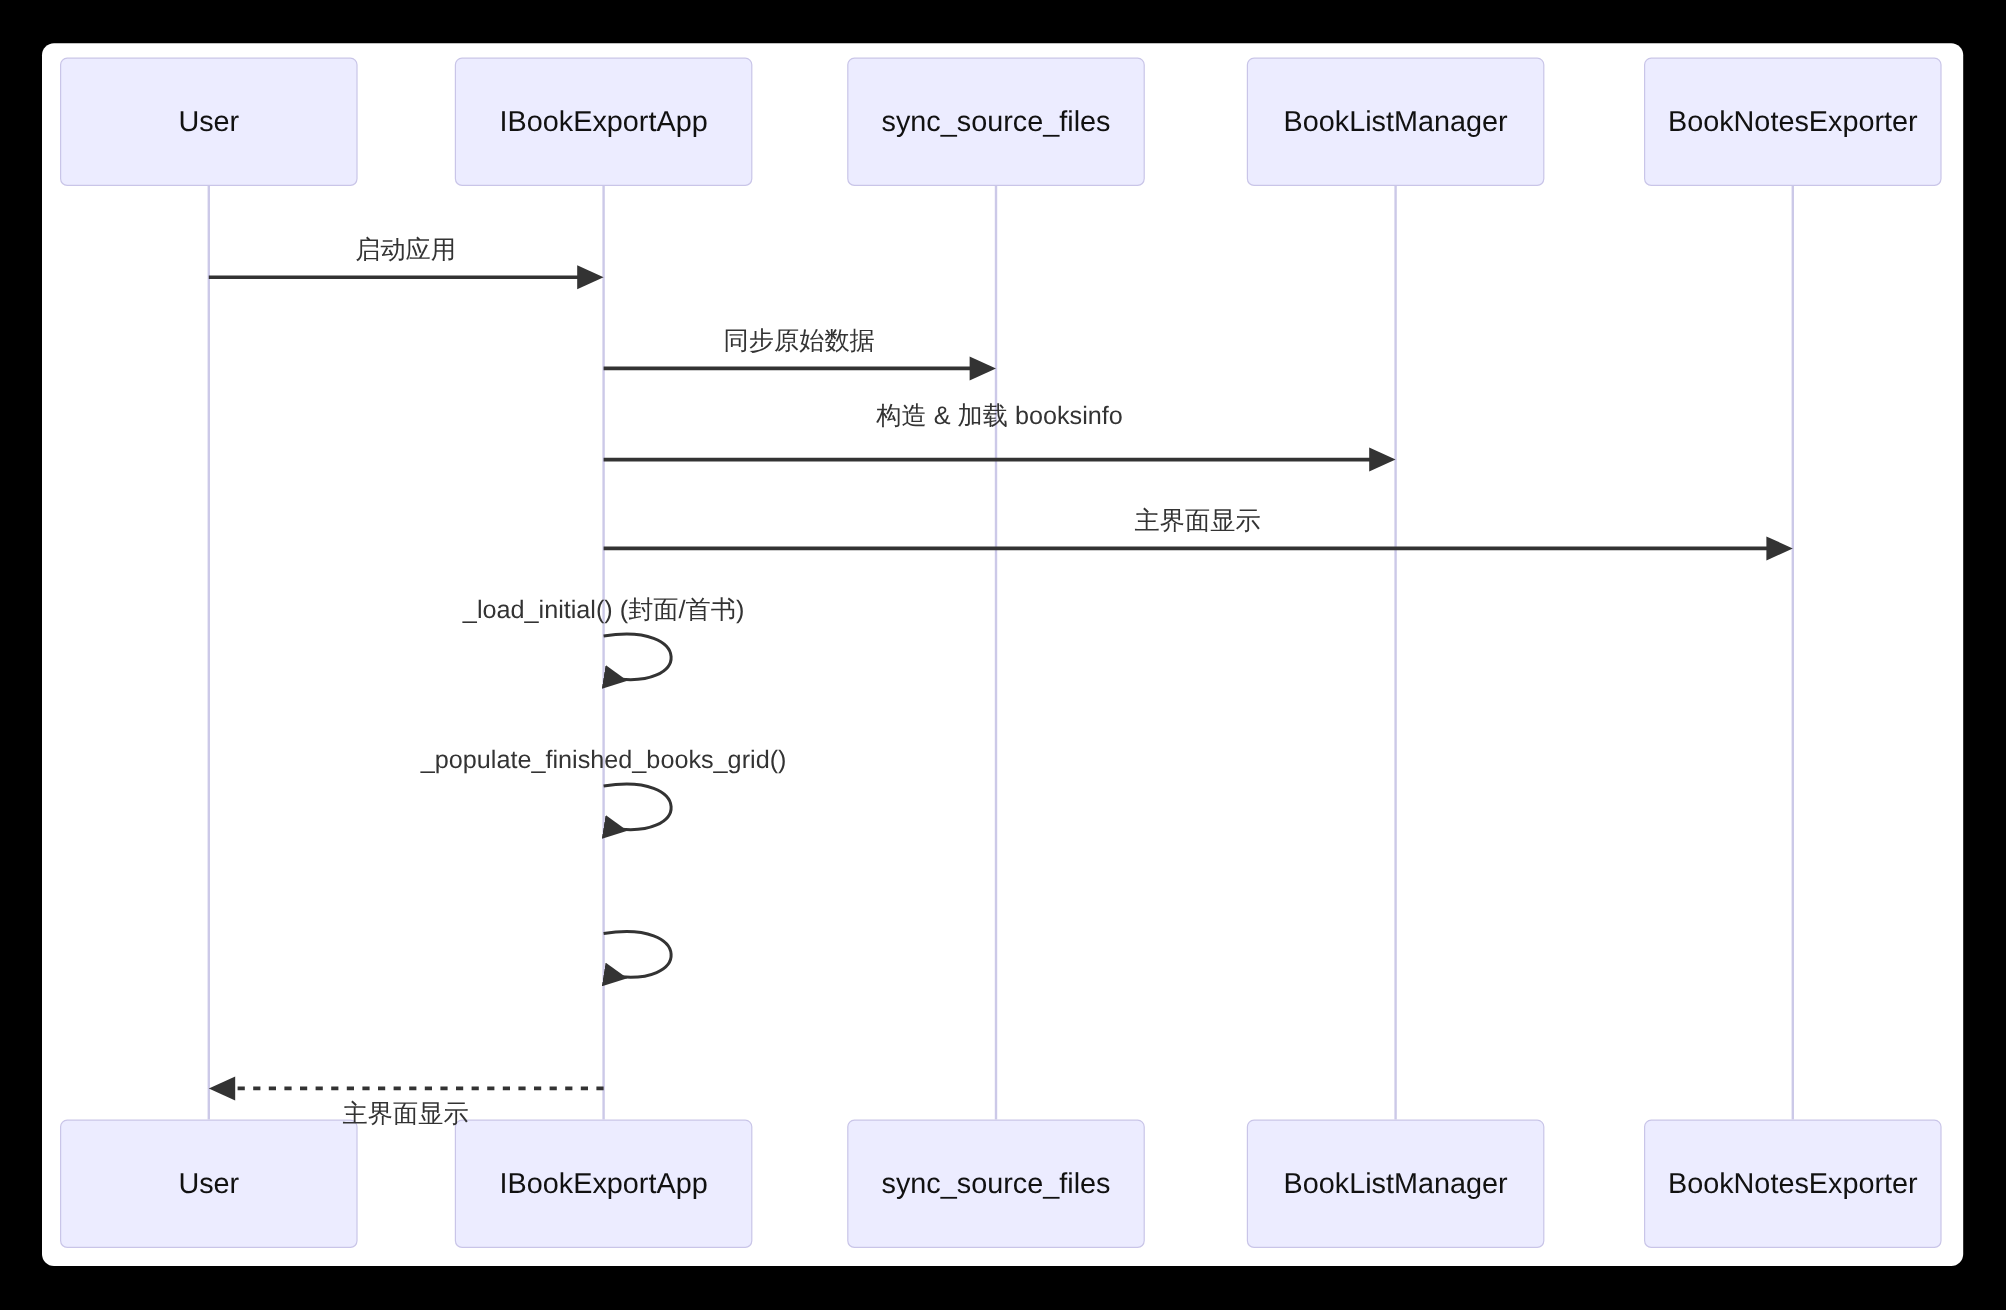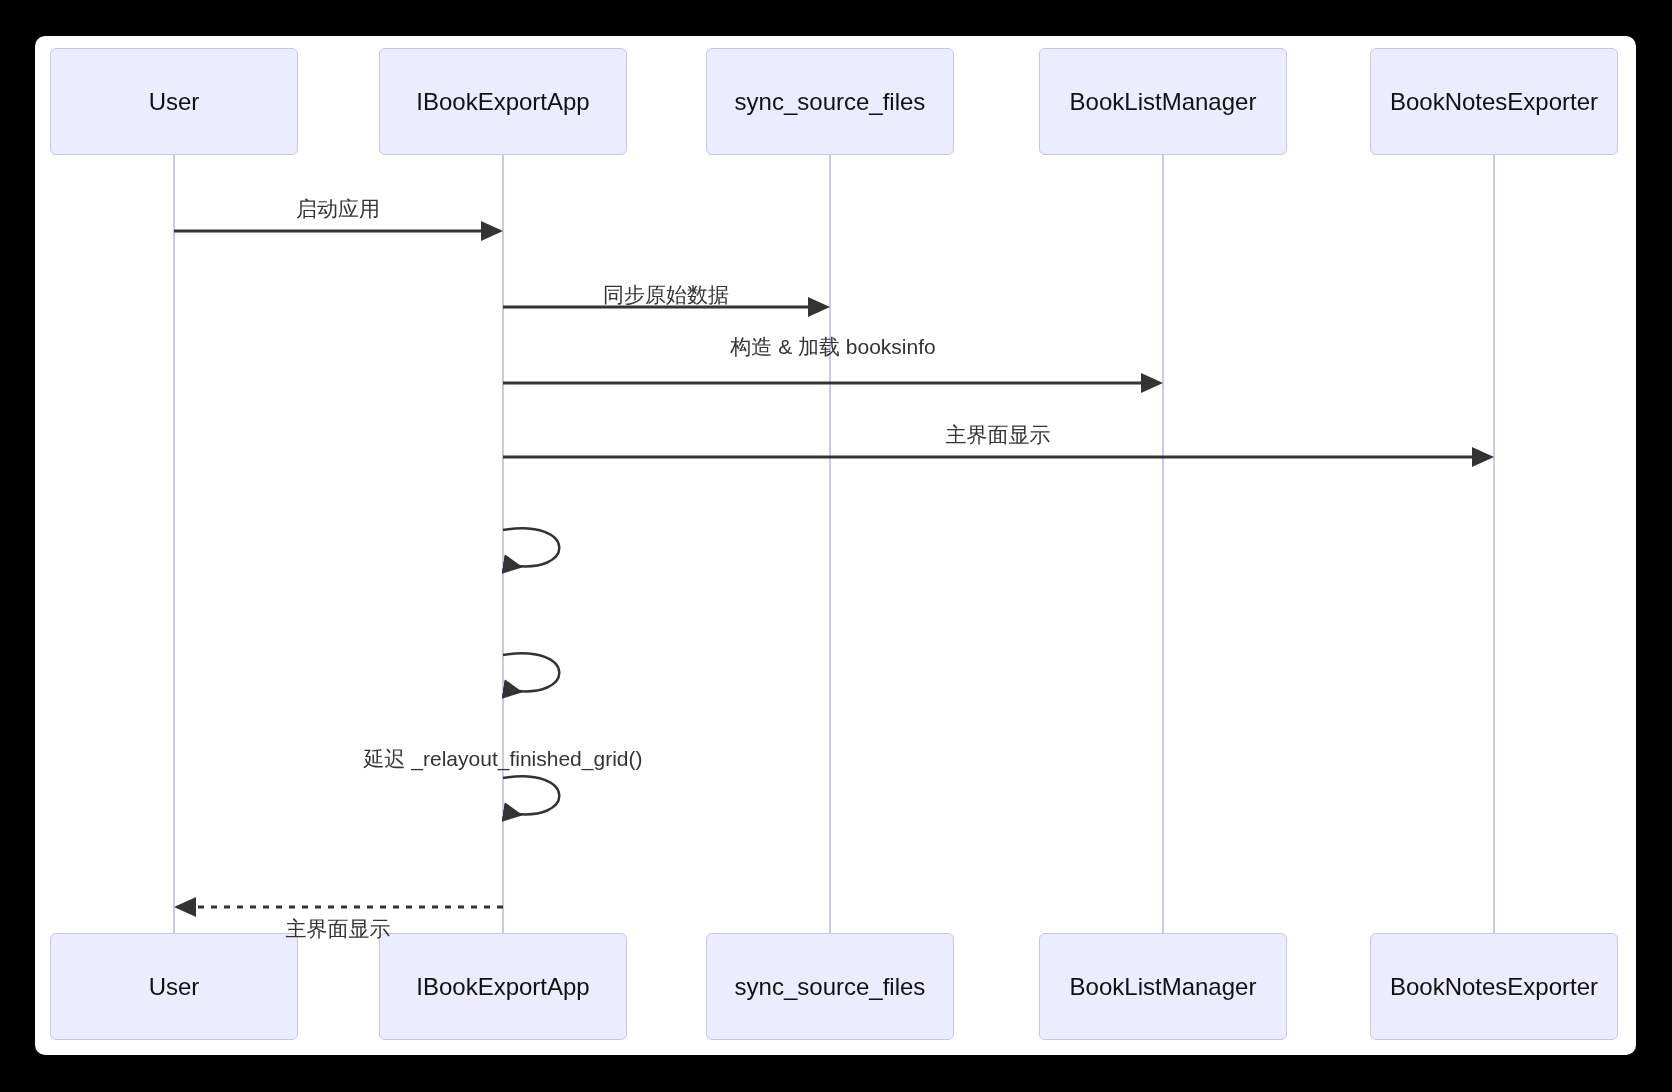--- a/index.html
+++ b/index.html
@@ -138,20 +138,21 @@
         <span>sync_source_files</span>
       </div>
     <div class="actor bottom" style="left:1004px">
         <span>BookListManager</span>
       </div>
     <div class="actor bottom" style="left:1335px">
         <span>BookNotesExporter</span>
       </div>
 
     <div class="msg" style="left:303px; top:158px">启动应用</div>
-    <div class="msg" style="left:631px; top:244px">同步原始数据</div>
+    <div class="msg" style="left:631px; top:234px">同步原始数据</div>
     <div class="msg" style="left:798px; top:296px">构造 &amp; 加载 booksinfo</div>
     <div class="msg" style="left:963px; top:384px">主界面显示</div>
-    <div class="msg" style="left:468px; top:708px">延迟 _relayout_finished_grid()</div>
+    <div class="msg" style="left:468px; top:458px">_load_initial() (封面/首书)</div>
+    <div class="msg" style="left:468px; top:583px">_populate_finished_books_grid()</div>
     <div class="msg" style="left:303px; top:878px">主界面显示</div>
 
   </div>
 </div>
 
 </body></html>

